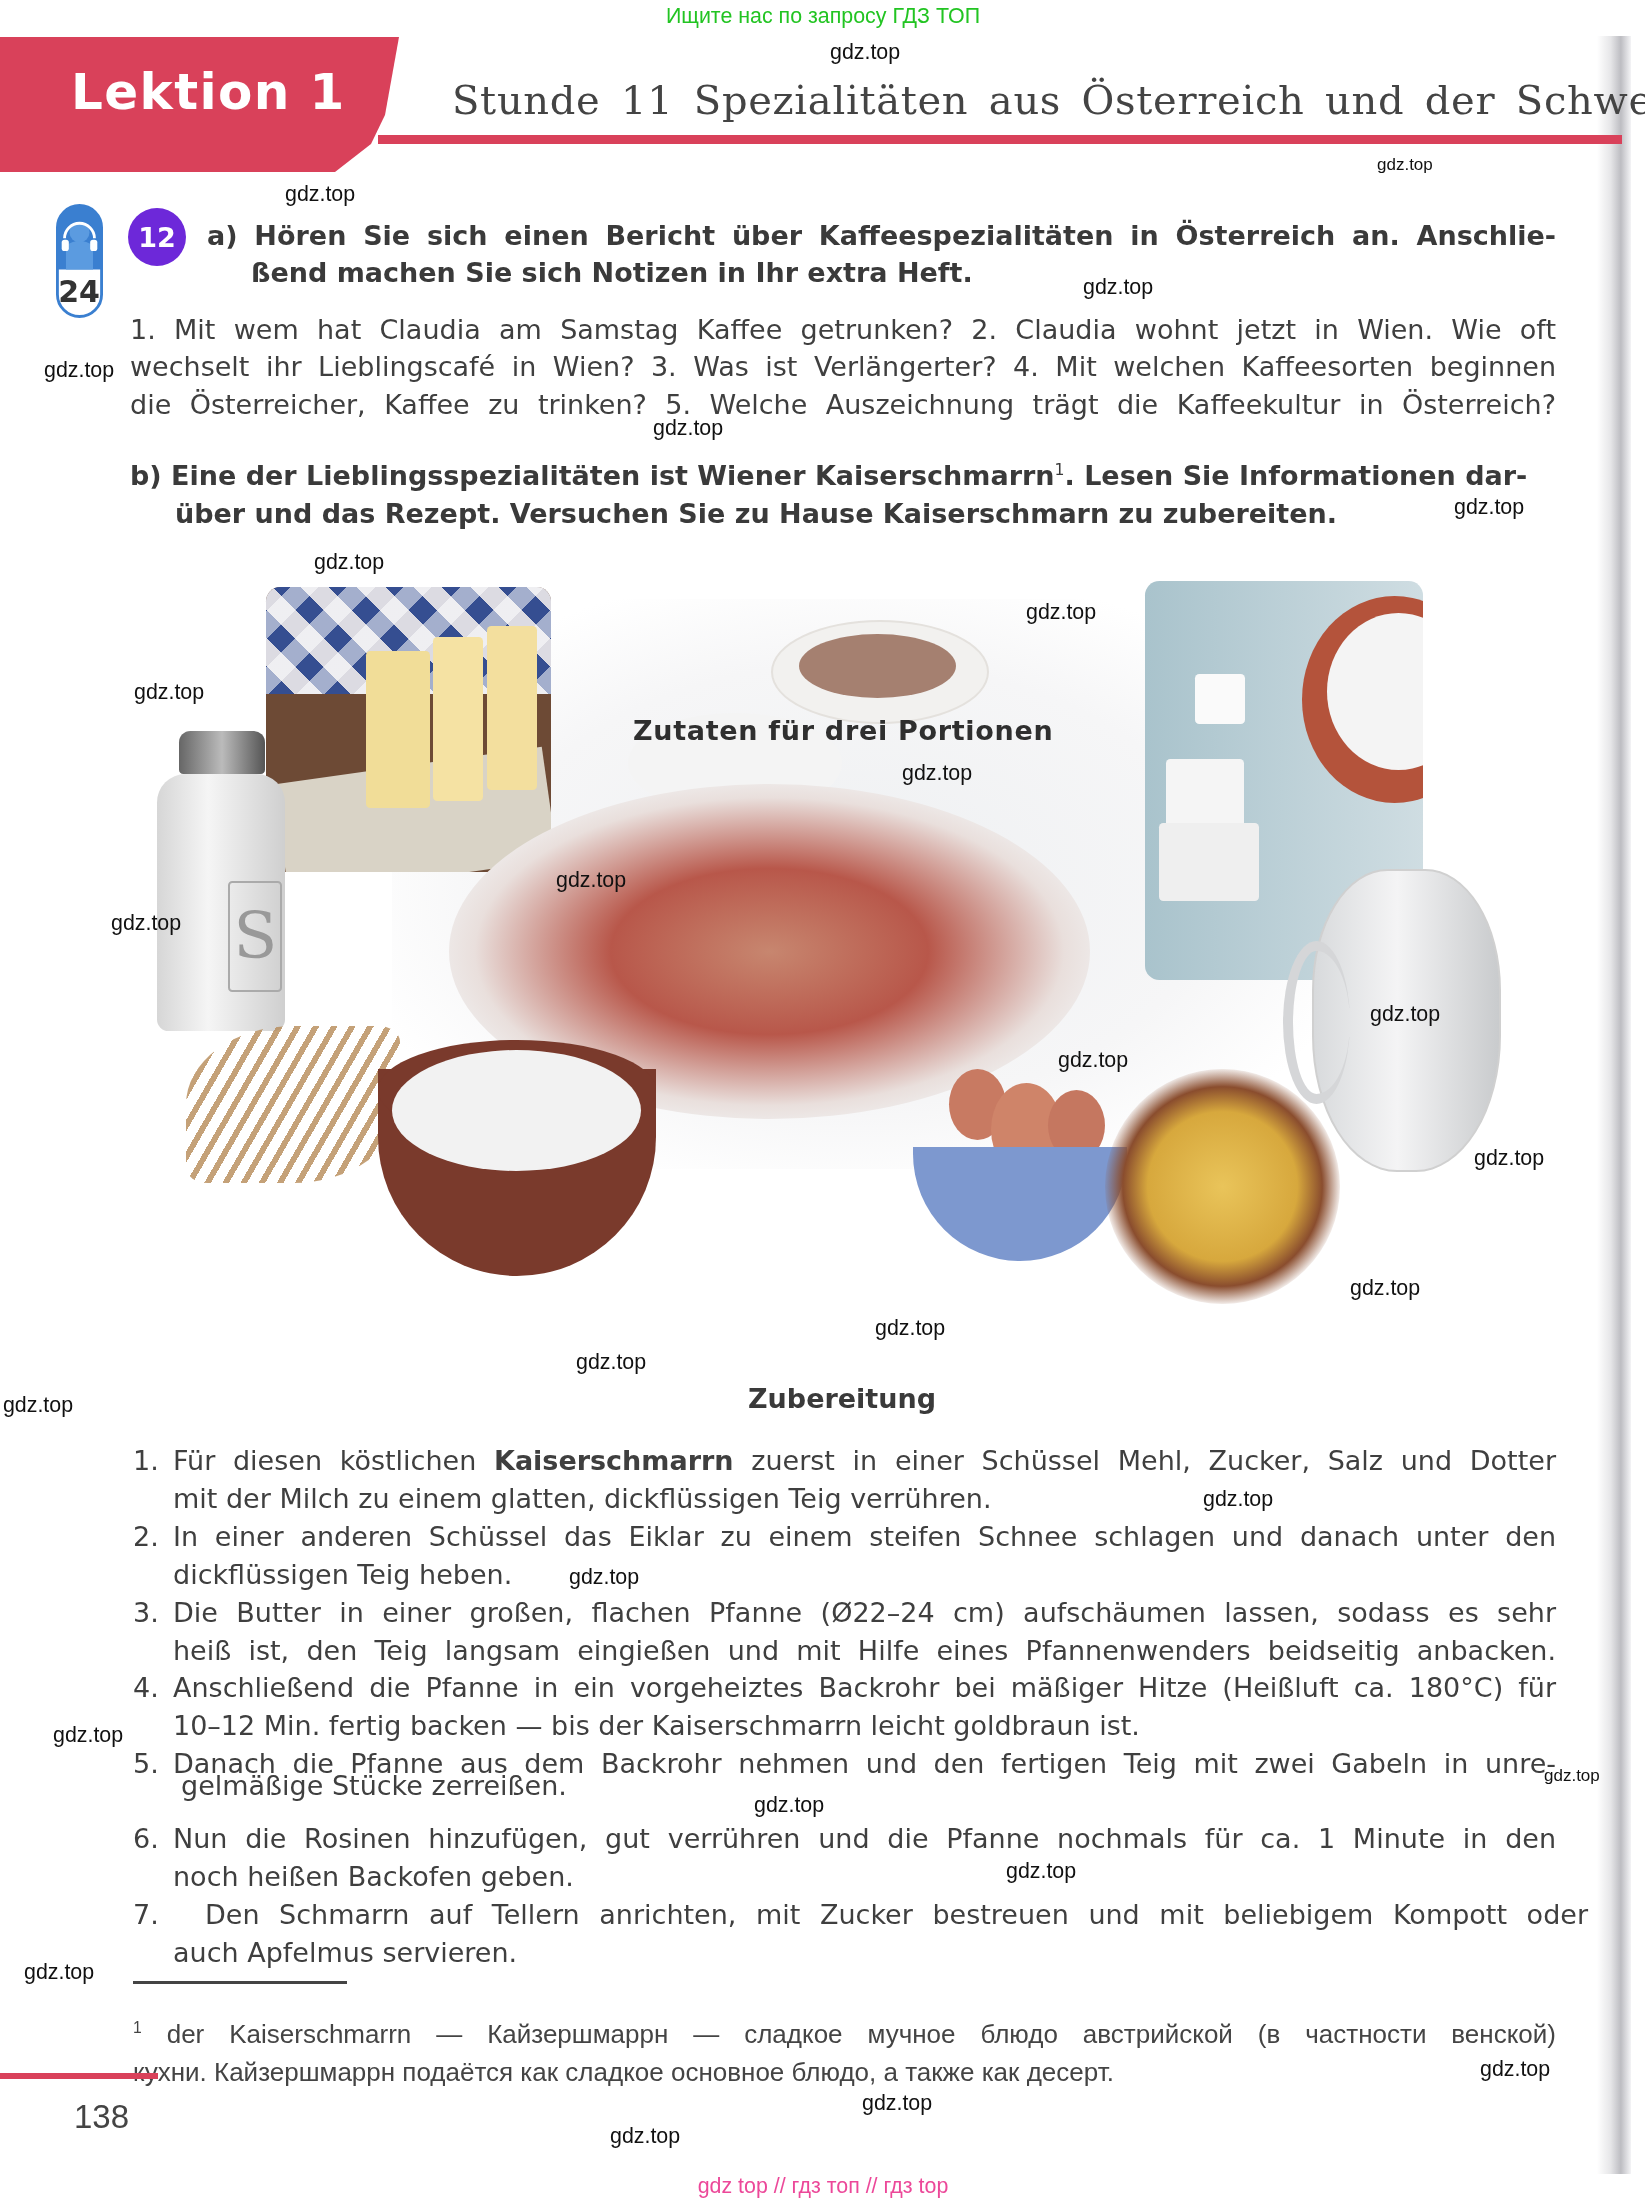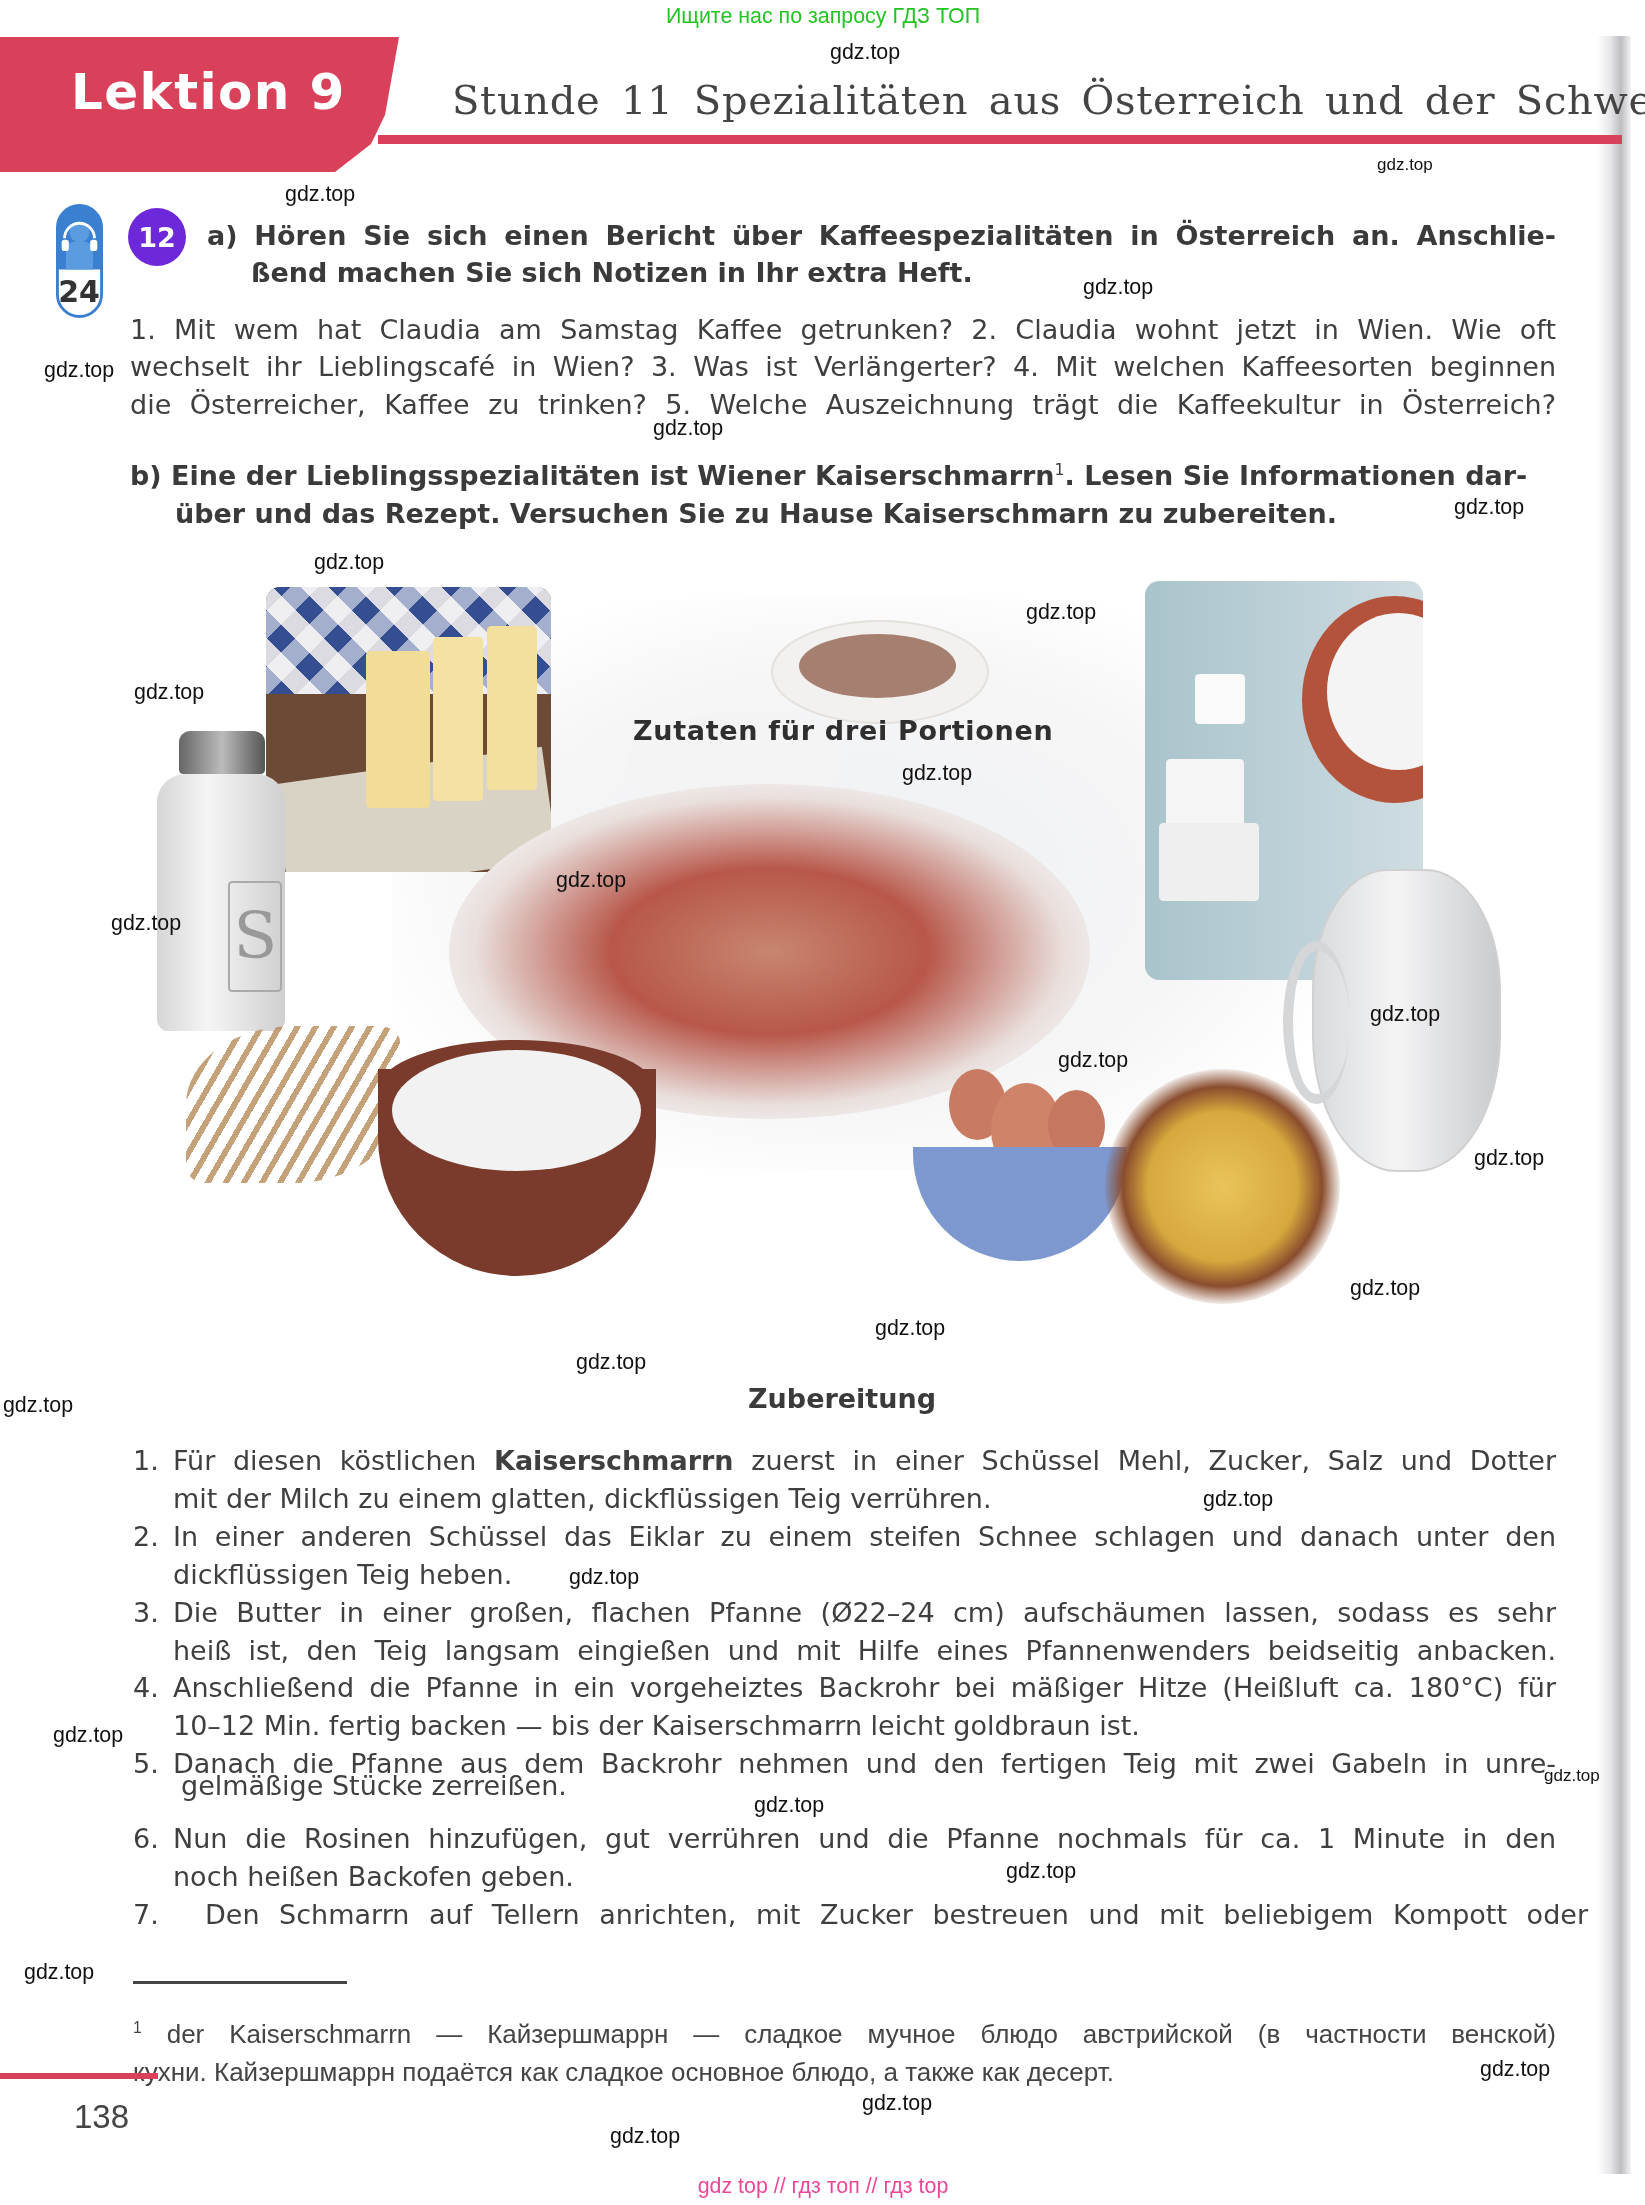--- a/index.html
+++ b/index.html
@@ -80,21 +80,21 @@
   }
 </style>
 </head>
 <body>
 
 <div class="page-edge"></div>
 
 <div class="top-banner">Ищите нас по запросу ГДЗ ТОП</div>
 
 <div class="lektion-tab"></div>
-<div class="lektion-text">Lektion 9</div>
+<div class="lektion-text">Lektion 1</div>
 <div class="header-rule"></div>
 <div class="stunde" style="word-spacing:7.1px;">Stunde 11   Spezialitäten aus Österreich und der Schweiz</div>
 
 <div class="audio-icon">
   <svg width="47" height="114" viewBox="0 0 66 160">
     <rect x="2" y="2" width="62" height="156" rx="31" ry="31" fill="#fff" stroke="#3a7fd0" stroke-width="4"></rect>
     <path d="M2 33 A31 31 0 0 1 64 33 L64 92 L2 92 Z" fill="#3a7fd0"></path>
     <circle cx="33" cy="40" r="14" fill="#5b9be0"></circle>
     <path d="M14 58 Q33 46 52 58 L52 92 L14 92 Z" fill="#5b9be0"></path>
     <path d="M12 48 A21 21 0 0 1 54 48" fill="none" stroke="#fff" stroke-width="4"></path>
@@ -211,20 +211,21 @@
 
 <div class="step" style="top:1823px;height:78px;">
   <span class="num">6.</span>
   <div class="line justify" style="top:0;">Nun die Rosinen hinzufügen, gut verrühren und die Pfanne nochmals für ca. 1 Minute in den</div>
   <div class="line" style="top:38px;">noch heißen Backofen geben.</div>
 </div>
 
 <div class="step" style="top:1899px;height:78px;">
   <span class="num">7.</span>
   <div class="line justify" style="top:0;margin-left:32px;">Den Schmarrn auf Tellern anrichten, mit Zucker bestreuen und mit beliebigem Kompott oder</div>
+  <div class="line" style="top:38px;">auch Apfelmus servieren.</div>
 </div>
 
 <div class="fn-rule"></div>
 <div class="fn-line" style="left:133px;top:2019px;width:1423px;text-align:justify;text-align-last:justify;"><sup style="font-size:15.7px;">1</sup> <span>der Kaiserschmarrn — Кайзершмаррн — сладкое мучное блюдо австрийской (в частности венской)</span></div>
 <div class="fn-line" style="left:133px;top:2057px;">кухни. Кайзершмаррн подаётся как сладкое основное блюдо, а также как десерт.</div>
 
 <div class="page-rule"></div>
 <div class="page-num">138</div>
 
 <div class="wm" style="left:830px;top:40px;">gdz.top</div>

